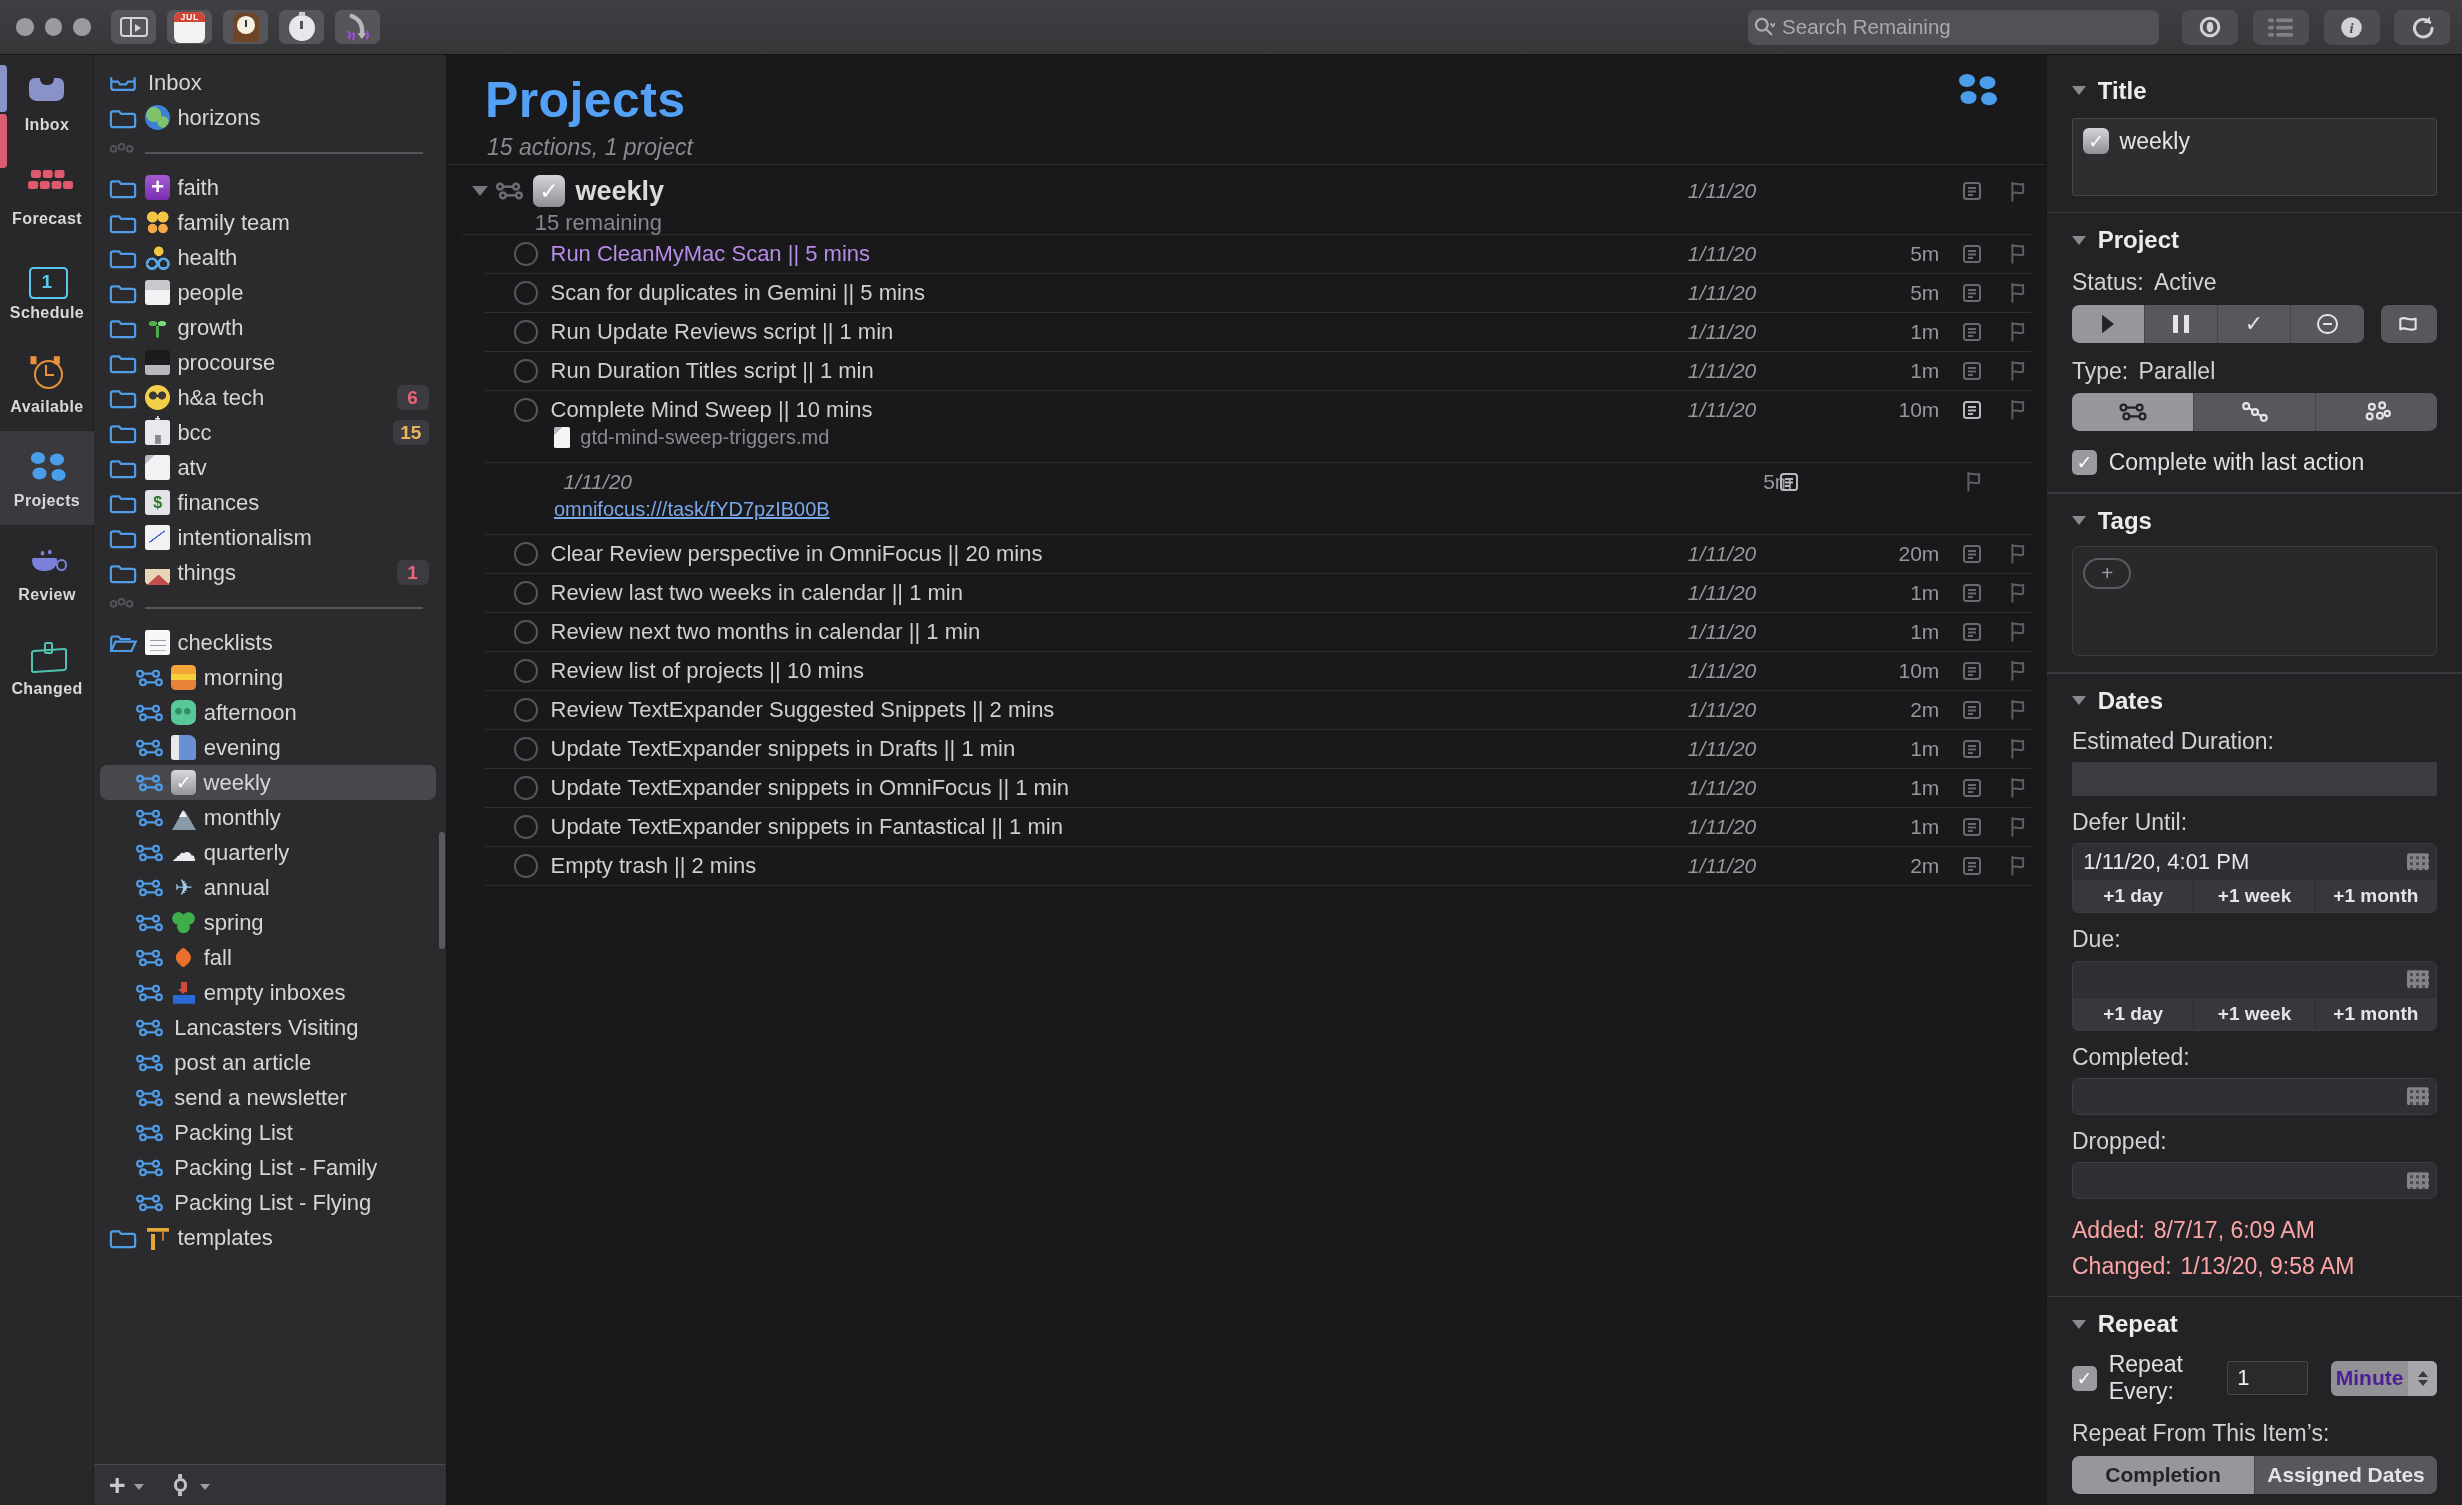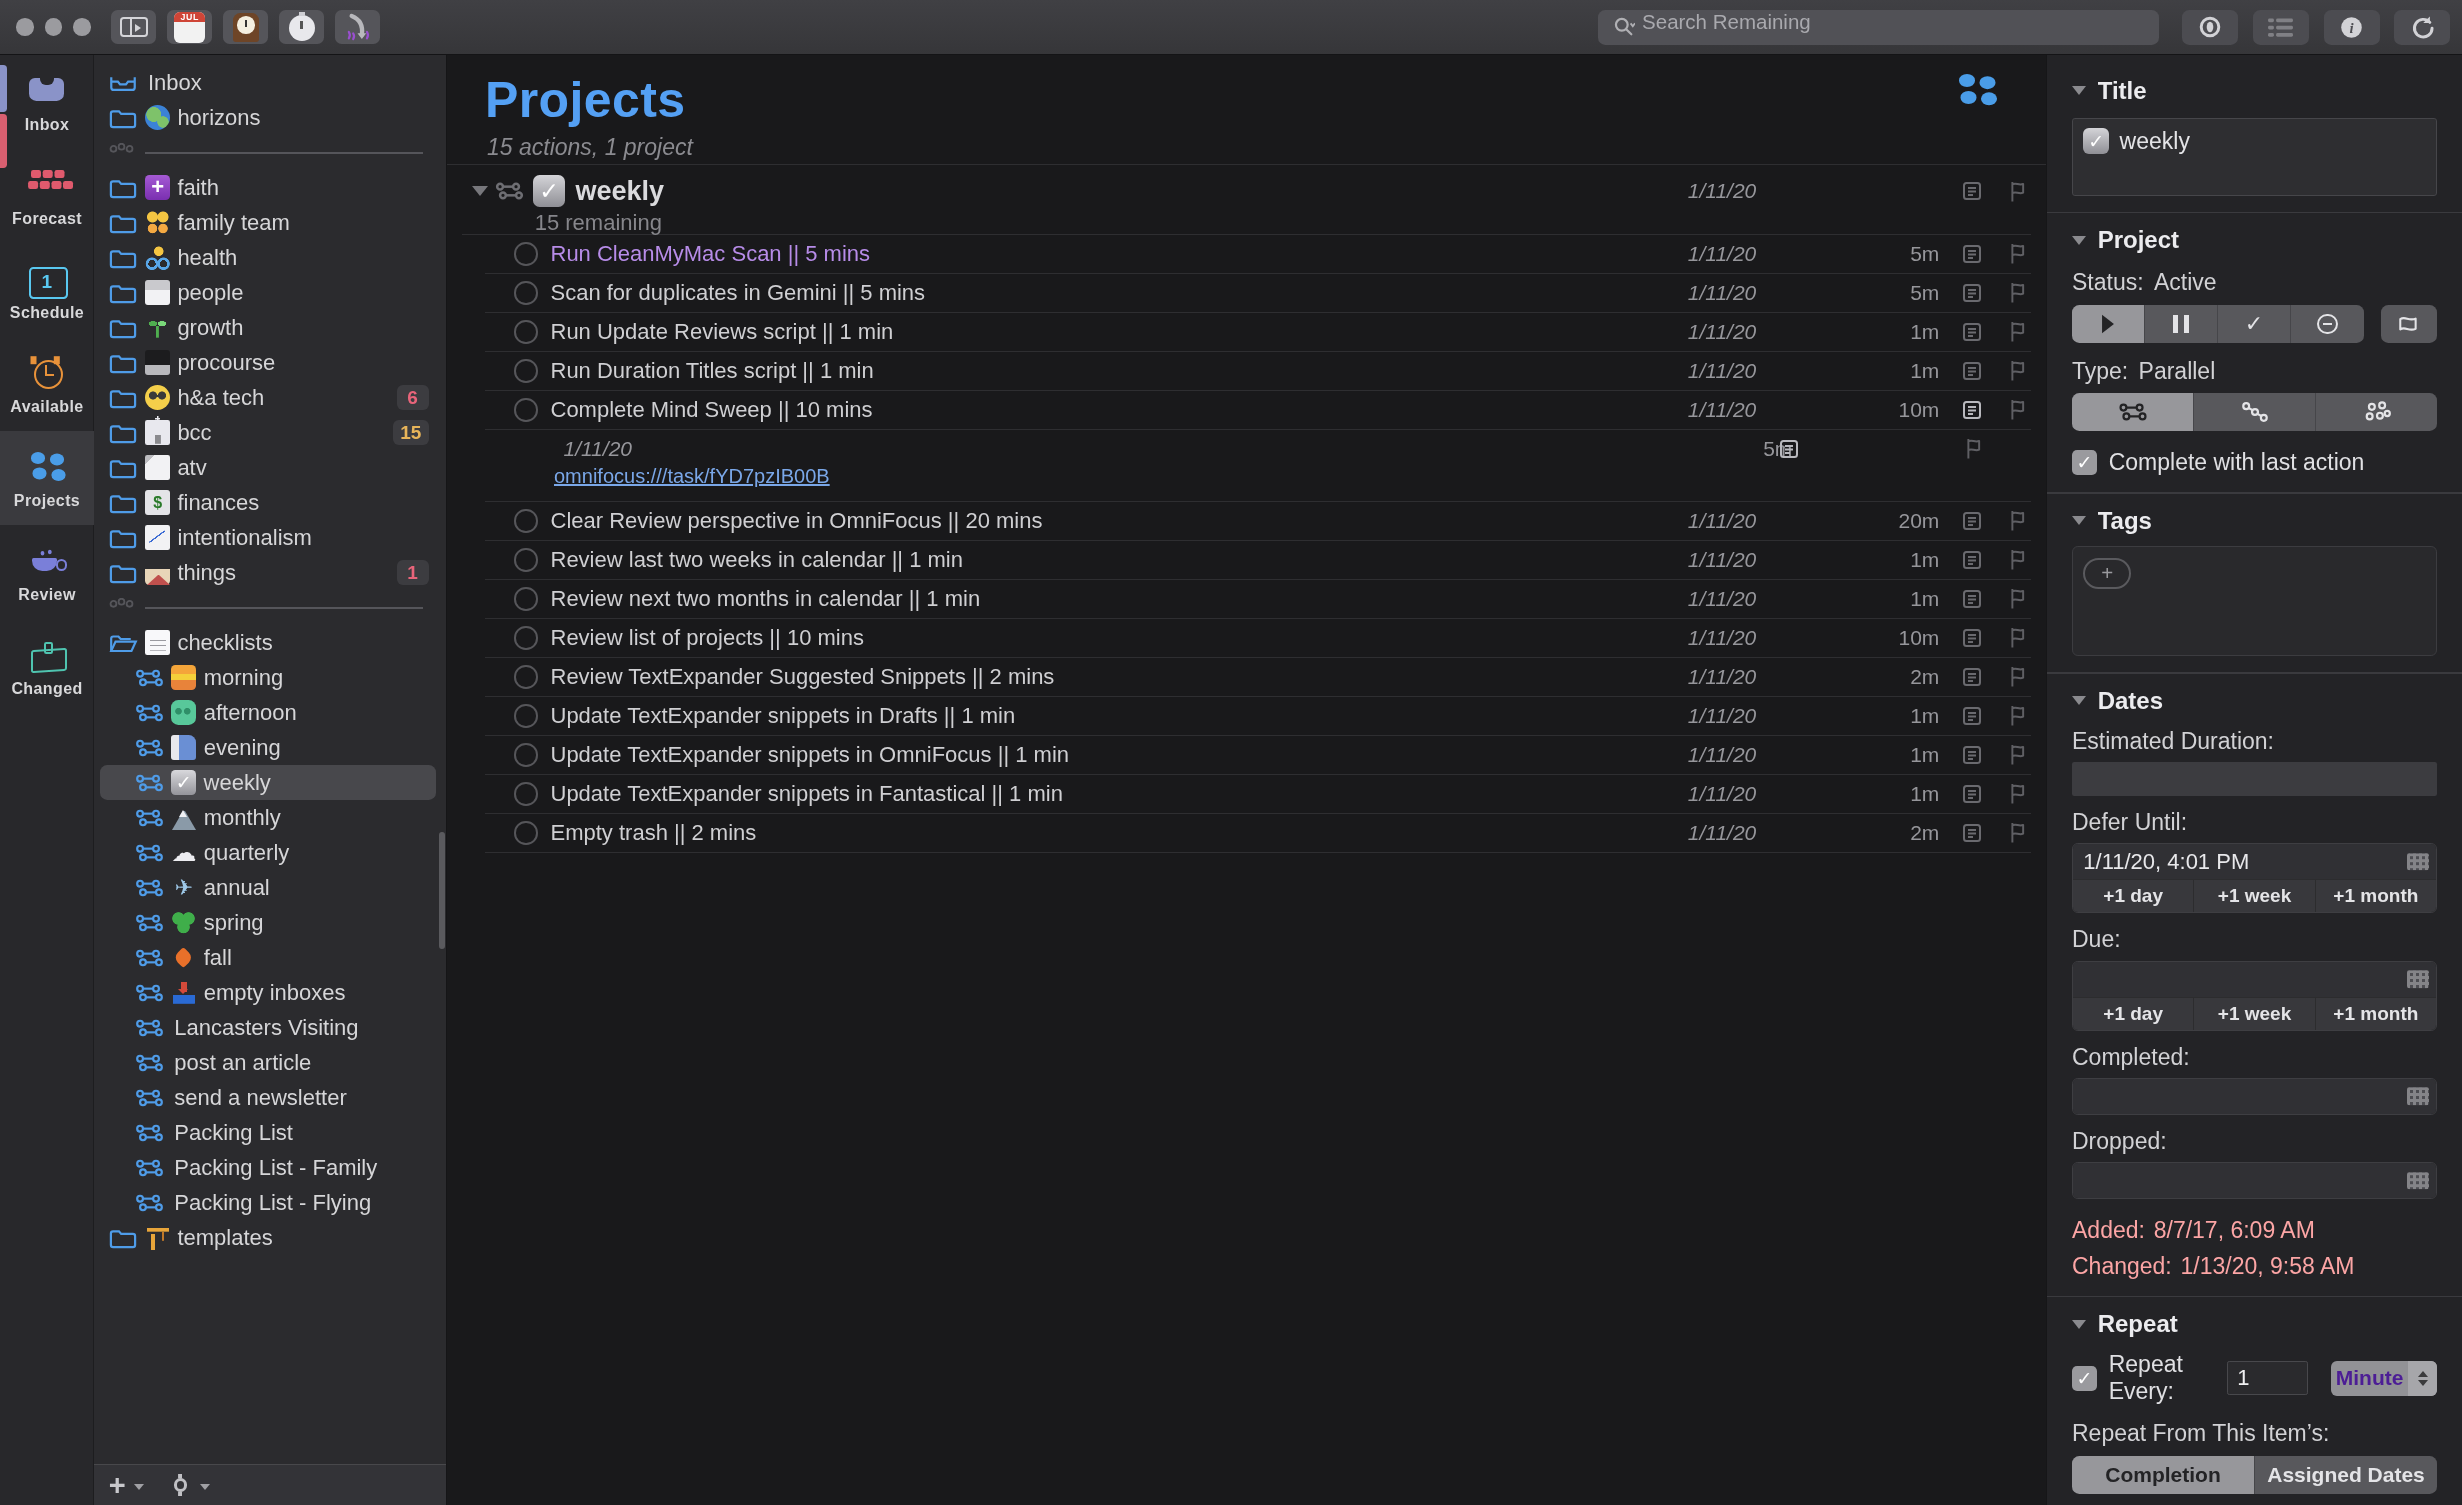--- a/index.html
+++ b/index.html
@@ -29,21 +29,21 @@
   .clkic{width:26px;height:29px;background:#6e4527;border-radius:7.3px 7.3px 2.9px 2.9px;position:relative;}
   .clkic::before{content:"";position:absolute;left:4.4px;top:3.7px;width:17.6px;height:17.6px;border-radius:50%;background:#f4efe0;}
   .clkic::after{content:"";position:absolute;left:12.5px;top:7.3px;width:2.2px;height:7.3px;background:#333;}
   .swic{width:26px;height:26px;border-radius:50%;background:#e8e8ec;position:relative;margin-top:2.9px;}
   .swic::before{content:"";position:absolute;left:10.3px;top:-3.7px;width:5.9px;height:4.4px;background:#cfcfd4;}
   .swic::after{content:"";position:absolute;left:11.7px;top:5.1px;width:2.2px;height:8.8px;background:#555;}
   .wavic{position:relative;width:29px;height:29px;}
   .wavic svg{position:absolute;inset:0;}
 
   .tbspacer{flex:1;}
-  .search{width:561px;height:35px;background:#515156;border-radius:7.3px;display:flex;padding:0 15px;margin-right:8.8px;}
+  .search{width:411px;height:35px;background:#515156;border-radius:7.3px;display:flex;align-items:center;padding:0 5px;margin-right:8.8px;}
   .search .mag{flex:none;margin-right:7.3px;display:flex;align-items:center;}
   .search .ph{color:#a9a9ae;font-size:20.5px;}
   .tbbtn{width:56px;height:35px;border-radius:7.3px;background:#4c4c51;display:flex;align-items:center;justify-content:center;margin-left:14.7px;color:#d2d2d6;}
   .tbbtn.dim{color:#808085;}
   .tbbtn:last-child{margin-right:11.7px;}
 
   
   .cols{position:absolute;top:55px;left:0;right:0;bottom:0;display:flex;}
   
   .rail{position:relative;width:94px;background:var(--railbg);flex:none;border-right:1.5px solid #1d1d1f;}
@@ -1083,20 +1083,24 @@
               <svg class="noteglyph" width="22" height="22" viewBox="0 0 22 22">
                 <rect x="3" y="3" width="16" height="16" rx="2.5" fill="none" stroke="currentColor" stroke-width="2"></rect>
                 <path d="M7 8h8M7 11.5h8M7 15h5" stroke="currentColor" stroke-width="1.8"></path>
               </svg>
             </span>
             <span class="flagcell">
               <svg width="20.5" height="23.5" viewBox="0 0 20 24">
                 <path d="M4 2v20M4 4.5c3.5-2.5 6.5 1.5 11-.5v9c-4.5 2-7.5-2-11 .5" fill="none" stroke="currentColor" stroke-width="2" stroke-linejoin="round"></path>
               </svg>
             </span>
+            <div class="tsub">
+              <span class="attachic"></span>
+              <span class="attachtxt">gtd-mind-sweep-triggers.md</span>
+            </div>
 
           </div>
 
           <div class="task" data-noteon="true">
             <span class="datecell">1/11/20</span>
             <span class="durcell">5m</span>
             <span class="notecell">
               <svg class="noteglyph" width="22" height="22" viewBox="0 0 22 22">
                 <rect x="3" y="3" width="16" height="16" rx="2.5" fill="none" stroke="currentColor" stroke-width="2"></rect>
                 <path d="M7 8h8M7 11.5h8M7 15h5" stroke="currentColor" stroke-width="1.8"></path>

